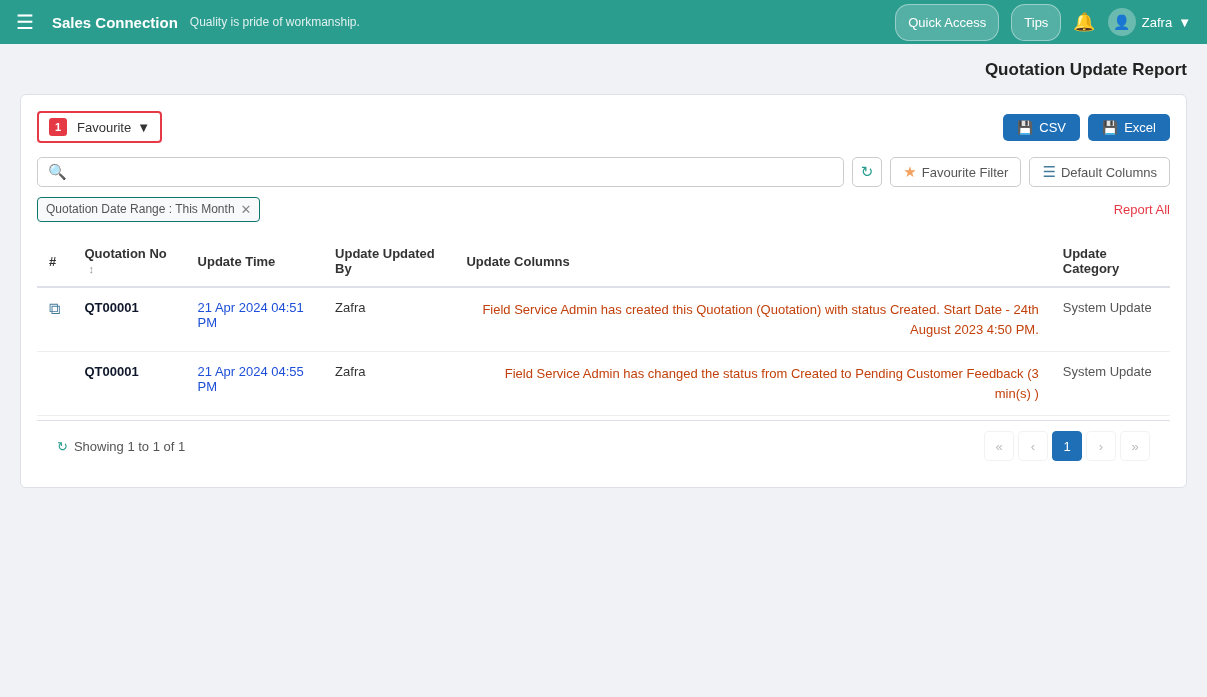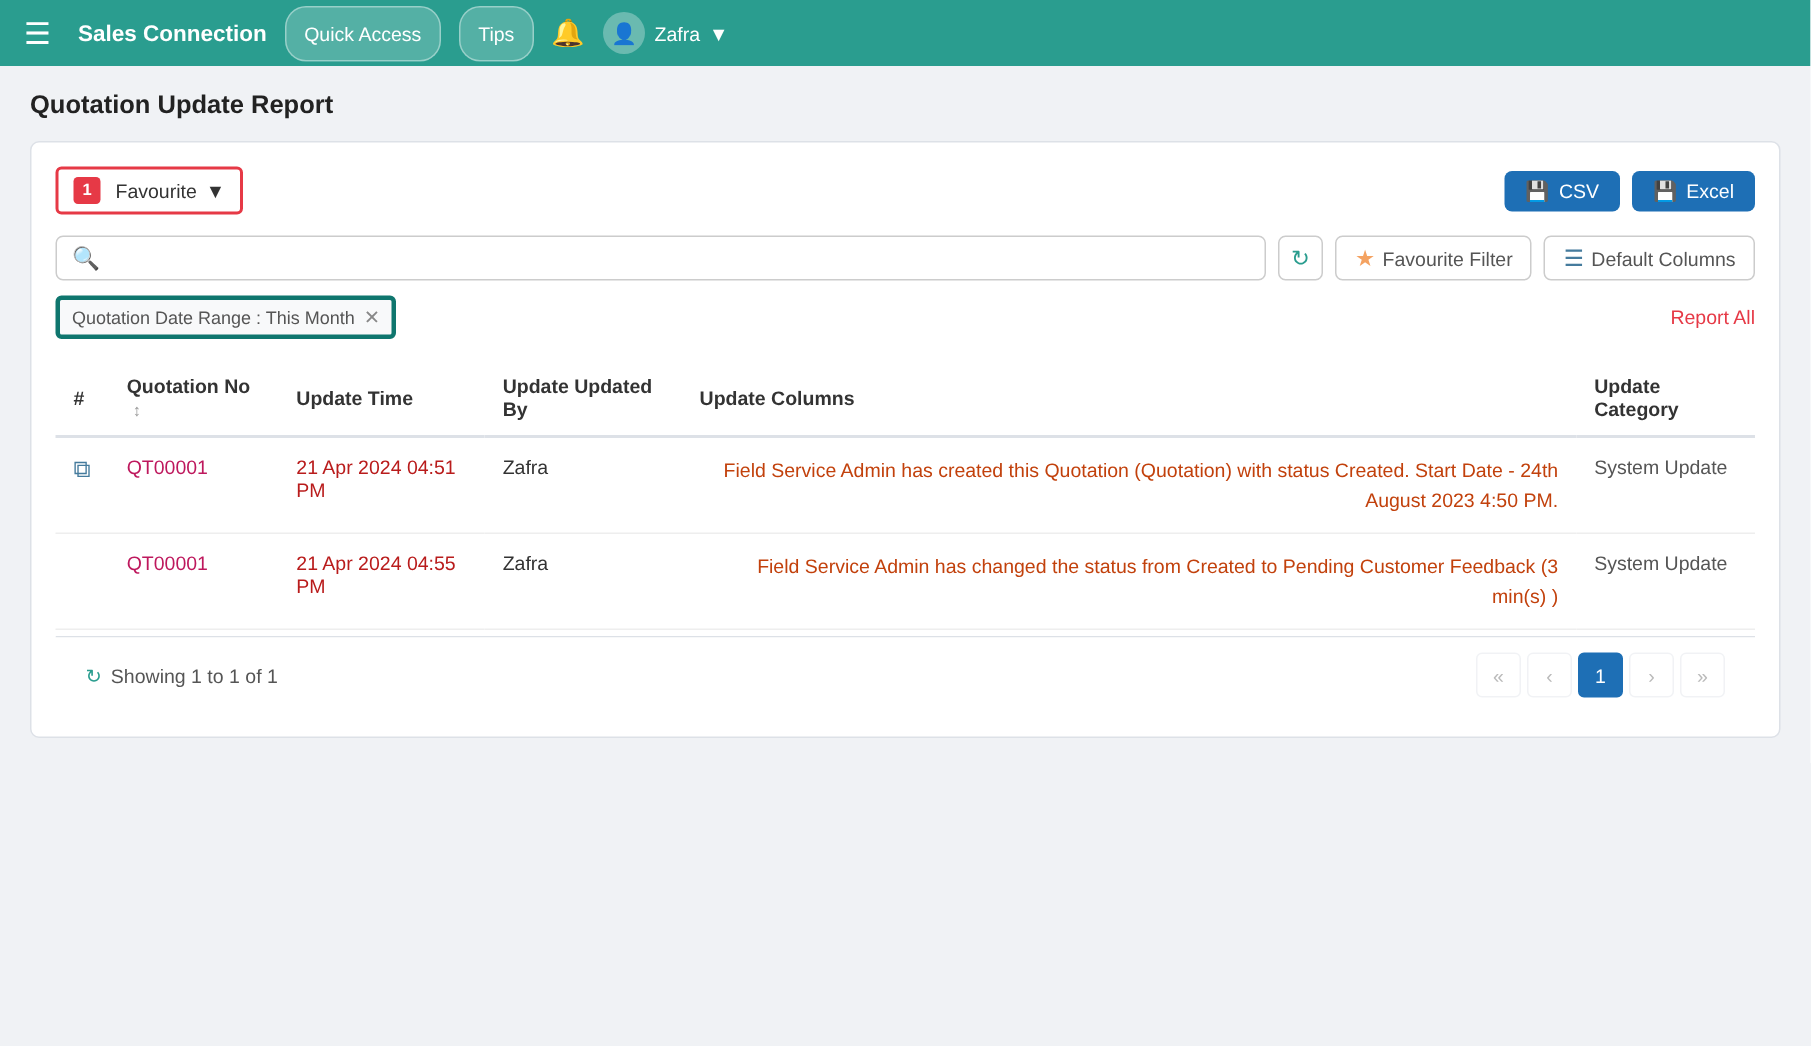--- a/index.html
+++ b/index.html
@@ -42,21 +42,21 @@
       width: 28px; height: 28px;
       background: rgba(255,255,255,0.3);
       border-radius: 50%;
       display: flex; align-items: center; justify-content: center;
       font-size: 14px;
     }
     .hamburger { font-size: 20px; cursor: pointer; margin-right: 6px; }
 
     
     .main-wrap { padding: 16px 20px; }
-    .page-title { font-size: 17px; font-weight: bold; margin-bottom: 14px; color: #222; }
+    .page-title { font-size: 17px; font-weight: bold; margin-bottom: 14px; color: #222; text-align: right; }
 
     
     .card {
       background: white;
       border-radius: 6px;
       border: 1px solid #dde1e7;
       padding: 16px;
     }
 
     
@@ -133,22 +133,22 @@
 
     
     .active-filters-row {
       display: flex;
       align-items: center;
       justify-content: space-between;
       margin-bottom: 14px;
     }
     .filter-tags { display: flex; gap: 8px; }
     .filter-tag {
-      display: flex; align-items: center;
-      border: 3px solid #0f766e;
+      display: flex; 
+      border: 1px solid #0f766e;
       border-radius: 4px;
       padding: 4px 8px;
       font-size: 12px;
       color: #555;
       background: #f8f9fa;
       gap: 6px;
     }
     .filter-tag .remove {
       color: #888;
       cursor: pointer;
@@ -175,22 +175,22 @@
     }
     tbody tr { border-bottom: 1px solid #eee; }
     tbody td {
       padding: 12px 12px;
       font-size: 13px;
       vertical-align: top;
       color: #333;
     }
     .sort-icon { font-size: 11px; color: #999; margin-left: 4px; }
     .ext-link-icon { color: #457b9d; font-size: 16px; cursor: pointer; }
-    .quotation-no { color: #be185d; }
-    .update-time { color: #b91c1c; }
+    .quotation-no { color: #0f172a; font-weight: bold; }
+    .update-time { color: #1d4ed8; }
     .update-content { color: #c2410c; line-height: 1.5; text-align: right; }
     .update-category { color: #555; }
 
     
     .footer {
       display: flex;
       align-items: center;
       justify-content: space-between;
       padding: 10px 20px;
       background: white;
@@ -212,20 +212,21 @@
     }
     .page-btn.active { background: #1e6fb5; color: white; border-color: #1e6fb5; }
     .page-btn.disabled { opacity: 0.4; cursor: default; }
   </style>
 </head>
 <body>
 
 <nav class="topnav">
   <span class="hamburger">☰</span>
   <span class="topnav-brand">Sales Connection</span>
+  <span class="topnav-tagline">Quality is pride of workmanship.</span>
   <button class="topnav-btn">Quick Access</button>
   <button class="topnav-btn">Tips</button>
   <span class="topnav-icon">🔔</span>
   <div class="topnav-user">
     <div class="topnav-user-avatar">👤</div>
     <span>Zafra</span>
     <span>▼</span>
   </div>
 </nav>
 

